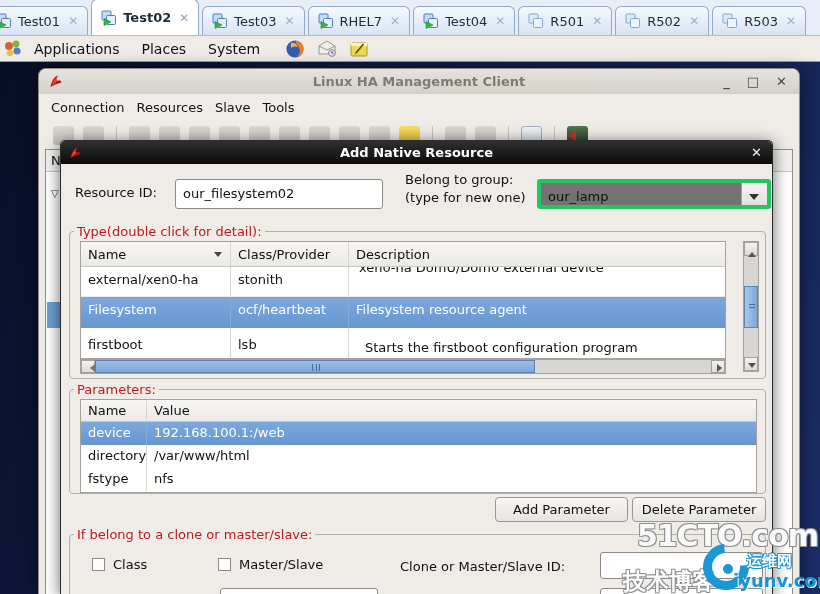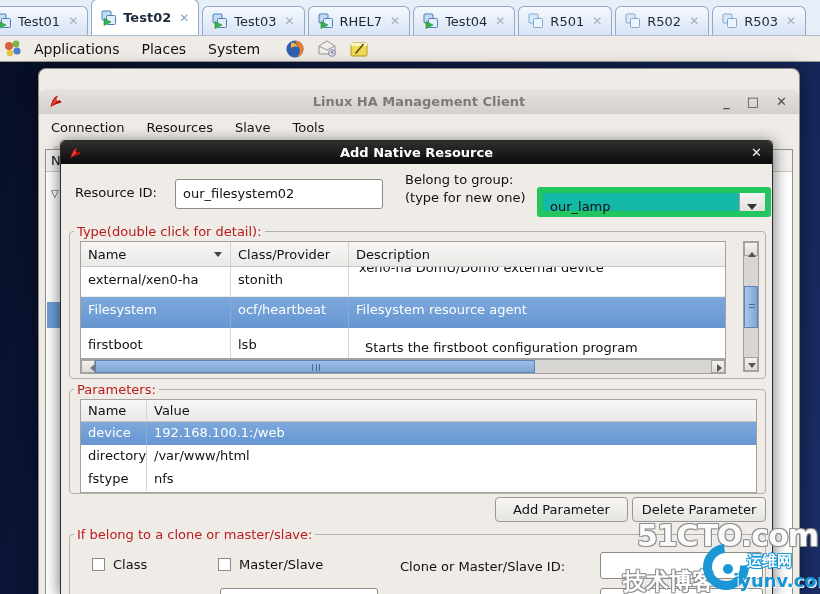--- a/index.html
+++ b/index.html
@@ -19,25 +19,25 @@
   .panel { position:absolute; left:0; top:36px; width:820px; height:26px; background:#efece7; border-bottom:1px solid #9d9a93; display:flex; align-items:center; font-size:14px; }
   .panel .menu { padding:0 11px; }
   .panel-icons { display:flex; align-items:center; gap:12px; margin-left:14px; }
   .pico { width:20px; height:20px; }
 
   
   .desktop { position:absolute; left:0; top:62px; width:820px; height:532px; background:linear-gradient(115deg,#070e26 0%,#0e1c44 45%,#1b2e67 100%); }
 
   
   .mainwin { position:absolute; left:38px; top:68px; width:762px; height:526px; background:#efebe7; border:1px solid #8f8c86; border-bottom:none; border-radius:8px 8px 0 0; box-shadow:0 3px 18px rgba(0,0,0,.5); }
-  .mw-titlebar { position:relative; height:25px; background:linear-gradient(#e6e3df,#d3d0cb); border-radius:7px 7px 0 0; display:flex; align-items:center;margin-top:20px; }
+  .mw-titlebar { position:relative; height:25px; background:linear-gradient(#e6e3df,#d3d0cb); border-radius:7px 7px 0 0; display:flex; align-items:center; }
   .mw-title { position:absolute; left:0; right:0; text-align:center; font-weight:bold; color:#7e7b75; font-size:13px; }
   .mw-icon { margin-left:9px; z-index:1; }
   .mw-controls { position:absolute; right:12px; display:flex; gap:17px; color:#4c4b49; font-weight:bold; font-size:13px; }
-  .mw-menubar { height:26px; display:flex; align-items:center; gap:22px; padding-left:12px; font-size:13px; color:#141414; }
+  .mw-menubar { height:26px; display:flex; align-items:center; gap:12px; padding-left:12px; font-size:13px; color:#141414; }
   .mw-toolbar { height:30px; display:flex; align-items:center; gap:9px; padding-left:14px; }
   .tbico { width:21px; height:19px; border-radius:3px; background:linear-gradient(#d9d6d1,#bcb9b3); opacity:.9; }
   .tbico.yellow { background:linear-gradient(#f4de69,#e0ba28); opacity:1; }
   .tbico.doc { background:linear-gradient(#f0f2f6,#c9d2e1); border:1px solid #9aa5b5; }
   .tbico.exit { background:linear-gradient(#55744f,#253c23); position:relative; opacity:1; }
   .tbico.exit::after { content:""; position:absolute; left:-4px; top:5px; border:5px solid transparent; border-right:8px solid #c2342a; }
   .tbsep { width:1px; height:18px; background:#c6c3bd; margin:0 3px; }
 
   
   .tree { position:absolute; left:6px; top:80px; width:748px; height:446px; background:#fff; border:1px solid #928f89; }
@@ -47,21 +47,21 @@
 
   
   .dialog { position:absolute; left:60px; top:140px; width:713px; height:454px; background:#efebe7; border:1px solid #2c2c2c; border-bottom:none; border-radius:5px 5px 0 0; box-shadow:0 3px 16px rgba(0,0,0,.6); overflow:hidden; }
   .dlg-titlebar { position:relative; height:23px; background:linear-gradient(#303030,#0a0a0a); display:flex; align-items:center; border-radius:4px 4px 0 0; }
   .dlg-title { position:absolute; left:0; right:0; text-align:center; color:#fff; font-weight:bold; font-size:13px; }
   .dlg-close { position:absolute; right:10px; color:#eee; font-size:13px; font-weight:bold; }
   .dlg-icon { margin-left:7px; z-index:1; }
 
   .flabel { position:absolute; font-size:13px; color:#111; }
   .tinput { position:absolute; background:#fff; border:1px solid #8e8b86; border-radius:3px; padding:6px 0 0 7px; font-size:13px; color:#111; overflow:hidden; white-space:nowrap; }
-  .combo { position:absolute; border:6px solid #22c55e; border-radius:3px; background:#14b8a6; display:flex;margin-top:8px; }
+  .combo { position:absolute; border:4px solid #22c55e; border-radius:3px; background:#737373; display:flex; }
   .combo .cval { flex:1; padding:6px 0 0 7px; font-size:13px; }
   .combo .cbtn { width:26px; border-left:1px solid #a3a09b; background:linear-gradient(#f5f4f2,#e2e0dc); position:relative; }
   .chev { position:absolute; left:7px; top:11px; border:5px solid transparent; border-top:6px solid #333; }
 
   fieldset { position:absolute; border:1px solid #b3b0aa; border-radius:4px; }
   legend { font-size:13px; padding:0 3px; margin-left:4px; color:#b91c1c; }
 
   
   .ttable { position:absolute; left:10px; top:2px; width:646px; border:1px solid #a5a29d; background:#fff; }
   .trow { display:flex; height:30px; }

